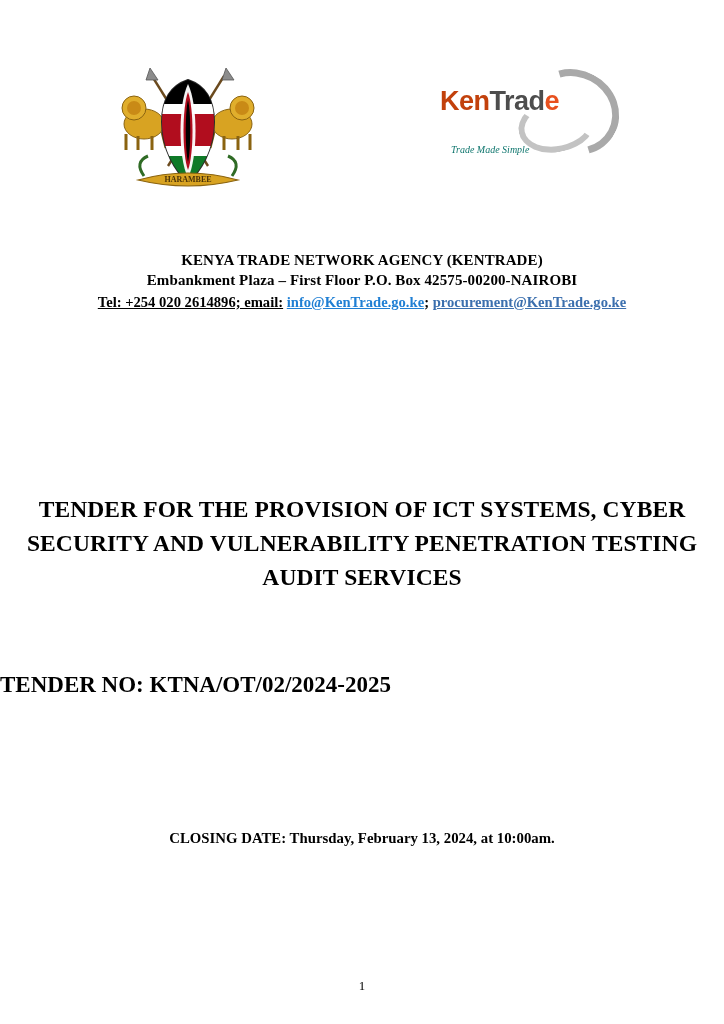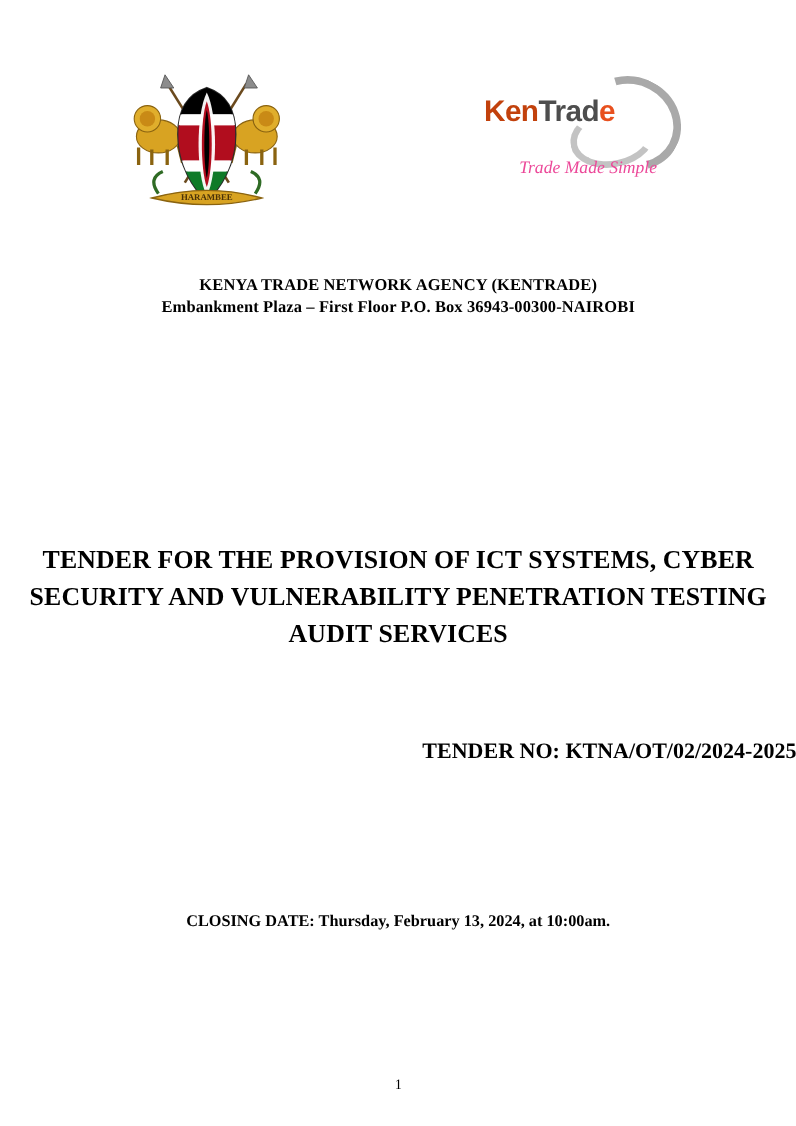--- a/index.html
+++ b/index.html
@@ -86,25 +86,25 @@
     border-radius: 50%;
     border-right-color: transparent;
     border-top-color: transparent;
     transform: rotate(-12deg);
     opacity: 0.8;
   }
 
   .kentrade-tagline {
     position: absolute;
     top: 80px;
-    left: 40px;
+    left: 19px;
     font-family: "Liberation Serif", serif;
     font-style: italic;
-    font-size: 16px;
-    color: #ec4899;
+    font-size: 10px;
+    color: #0f766e;
     white-space: nowrap;
   }
 
   
   .agency-block {
     position: absolute;
     top: 250px;
     left: 0;
     width: 724px;
     text-align: center;
@@ -146,23 +146,23 @@
     letter-spacing: 0.1px;
     padding: 0 26px;
     box-sizing: border-box;
   }
 
   .tender-number {
     position: absolute;
     top: 672px;
     left: 0;
     width: 724px;
-    text-align: right;
-    font-weight: bold;
-    font-size: 20px;
+    text-align: left;
+    font-weight: bold;
+    font-size: 23px;
   }
 
   .closing-date {
     position: absolute;
     top: 830px;
     left: 0;
     width: 724px;
     text-align: center;
     font-weight: bold;
     font-size: 14.8px;
@@ -241,21 +241,26 @@
       <div class="kt-swoosh2"></div>
       <div class="kentrade-wordmark">
         <span class="kt-ken">Ken</span><span class="kt-trad">Trad</span><span class="kt-e">e</span>
       </div>
       <div class="kentrade-tagline">Trade Made Simple</div>
     </div>
   </div>
 
   <div class="agency-block">
     <div class="agency-line">KENYA TRADE NETWORK AGENCY (KENTRADE)</div>
-    <div class="agency-line">Embankment Plaza – First Floor P.O. Box 36943-00300-NAIROBI</div>
+    <div class="agency-line">Embankment Plaza – First Floor P.O. Box 42575-00200-NAIROBI</div>
+    <div class="contact-line">
+      <span class="contact-label">Tel:  +254 020 2614896; email:</span>
+      <a class="email-link" href="#">info@KenTrade.go.ke</a><span>;</span>
+      <a class="email-link2" href="#">procurement@KenTrade.go.ke</a>
+    </div>
   </div>
 
   <div class="tender-title">TENDER FOR THE PROVISION OF ICT SYSTEMS, CYBER SECURITY AND VULNERABILITY PENETRATION TESTING AUDIT SERVICES</div>
 
   <div class="tender-number">TENDER NO: KTNA/OT/02/2024-2025</div>
 
   <div class="closing-date">CLOSING DATE: Thursday, February 13, 2024, at 10:00am.</div>
 
   <div class="page-number">1</div>
 

